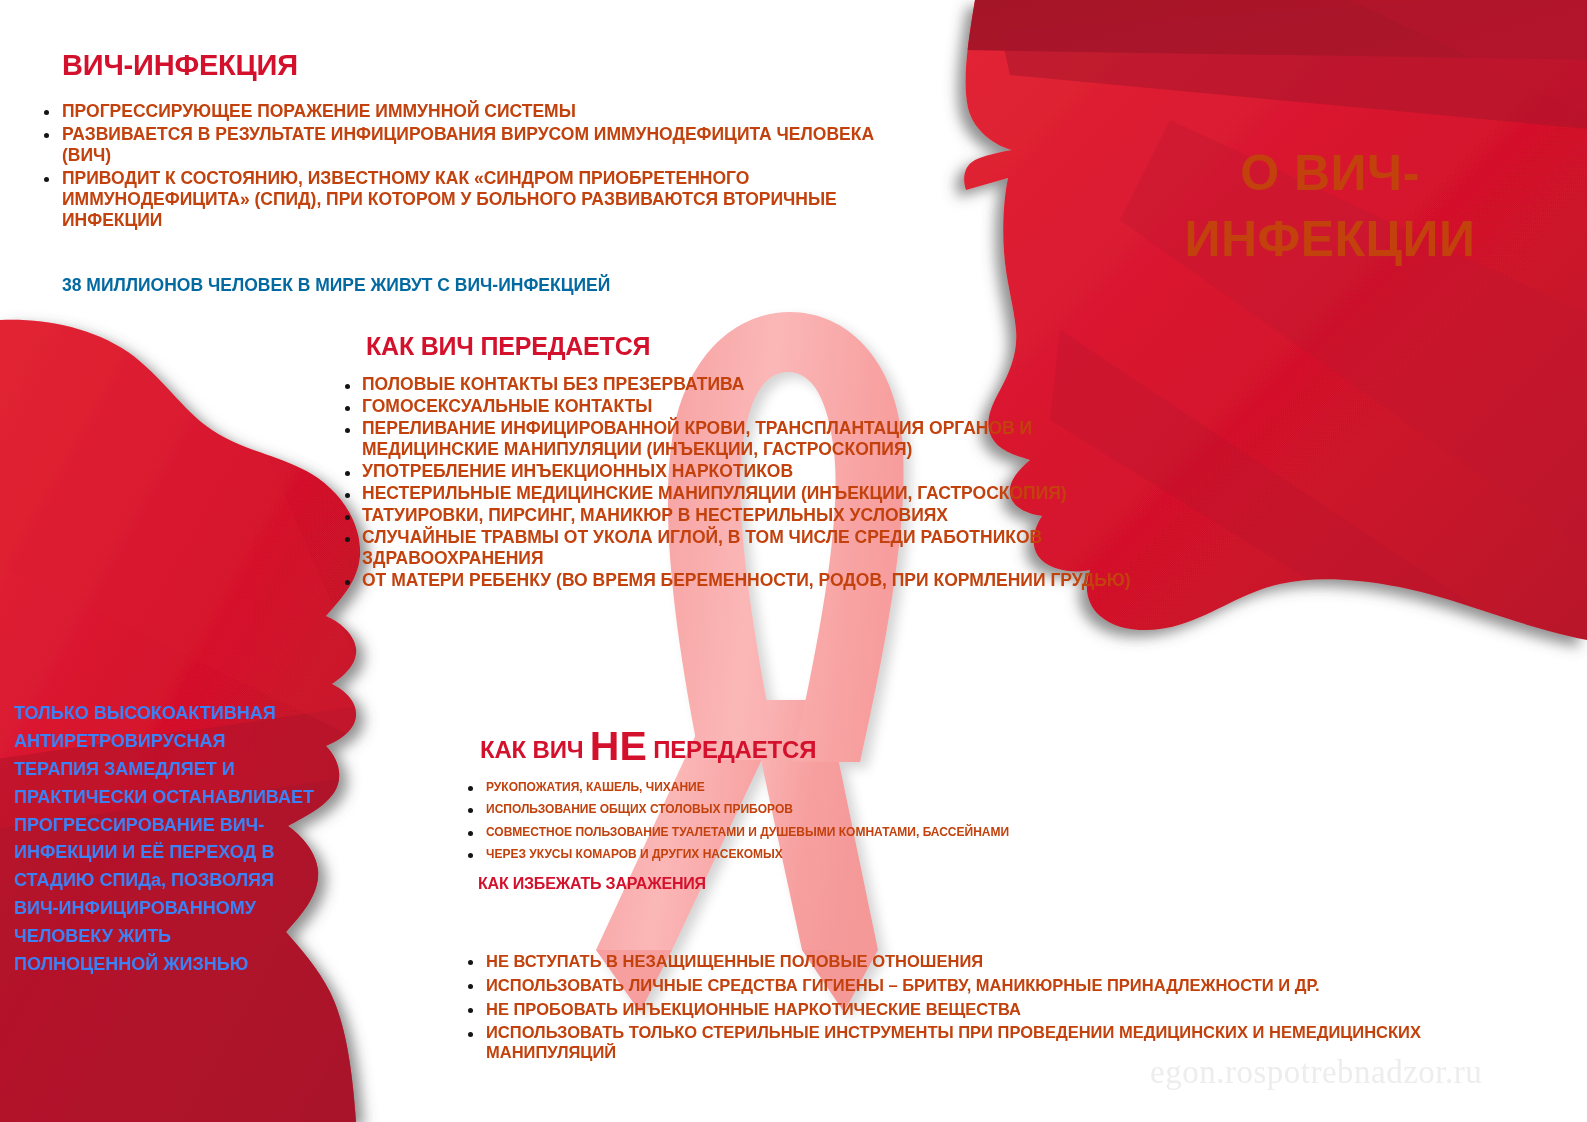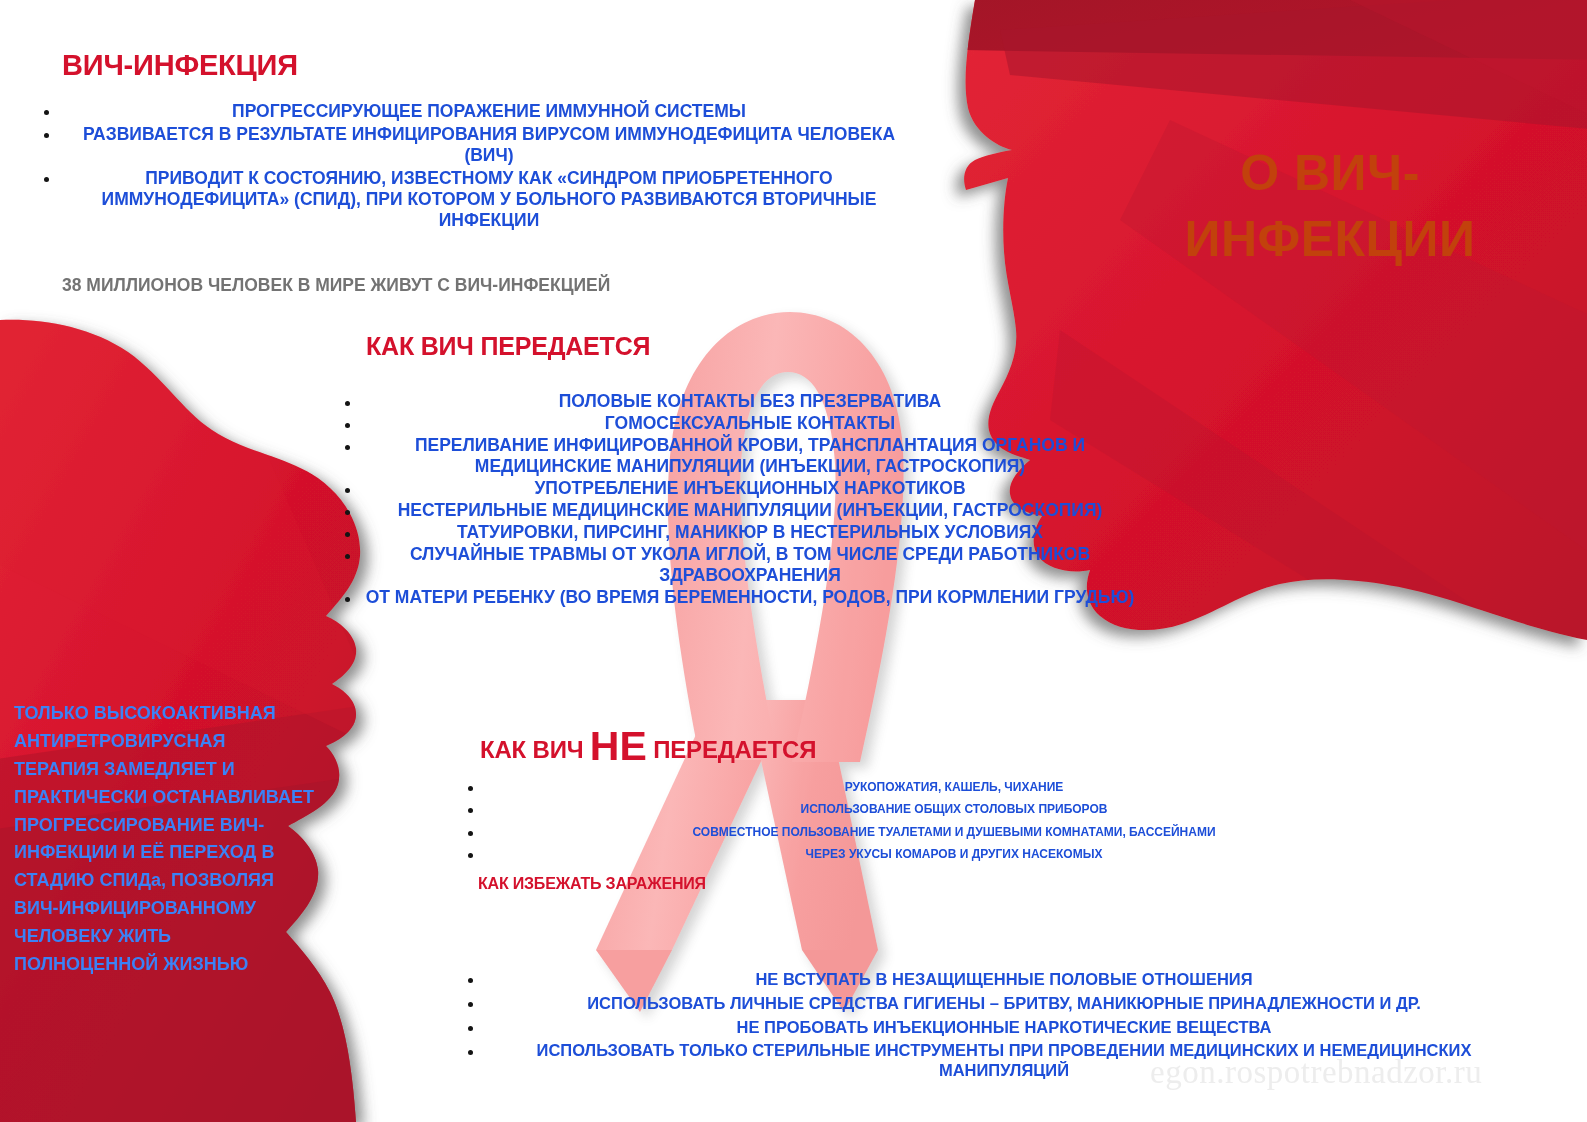--- a/index.html
+++ b/index.html
@@ -22,24 +22,23 @@
 
   .h-red{
     color:#D4112C;
     font-weight:bold;
     letter-spacing:-0.2px;
     line-height:1.05;
     white-space:nowrap;
   }
 
   .blk{
-    color:#1d4ed8;
+    color:#c2410c;
     font-weight:bold;
     line-height:1.20;
-    text-align:center;
   }
 
   ul.bul{
     list-style:none;
     margin:0;padding:0;
   }
   ul.bul > li{
     position:relative;
     padding-left:20px;
     margin:0 0 1px 0;
@@ -51,46 +50,46 @@
     width:5px;height:5px;
     border-radius:50%;
     background:#141414;
   }
 
   
   #sec-title{left:62px;top:50px;font-size:29px;}
   #sec1-list{left:36px;top:101px;width:880px;font-size:17.5px;}
   #sec1-list > li{padding-left:26px;margin-bottom:2px;}
   #sec1-list > li::before{left:8px;width:5px;height:5px;}
-  #stat-line{left:62px;top:275px;font-size:17.5px;color:#737373;font-weight:bold;white-space:nowrap;}
+  #stat-line{left:62px;top:275px;font-size:17.5px;color:#0369a1;font-weight:bold;white-space:nowrap;}
 
   
   #big-title{
     left:1110px;top:140px;width:440px;
     color:#c2410c;font-weight:bold;font-size:50px;
     line-height:1.32;text-align:center;
     letter-spacing:0.5px;
   }
 
   
   #sec2-h{left:366px;top:333px;font-size:25px;}
-  #sec2-list{left:338px;top:374px;width:800px;font-size:17.5px;margin-top:17px;}
+  #sec2-list{left:338px;top:374px;width:800px;font-size:17.5px;}
   #sec2-list > li{padding-left:24px;margin-bottom:1px;}
   #sec2-list > li::before{left:7px;top:0.55em;}
 
   
   #sec3-h{left:480px;top:725px;font-size:24px;}
   #sec3-h .big-ne{font-size:41px;vertical-align:-2px;letter-spacing:0px;text-align:right;}
   #sec3-list{left:462px;top:780px;width:960px;font-size:12px;}
   #sec3-list > li{padding-left:24px;margin-bottom:8px;}
   #sec3-list > li::before{left:6px;top:0.50em;}
 
   
   #sec4-h{left:478px;top:876px;font-size:16px;}
-  #sec4-list{left:462px;top:952px;width:1060px;font-size:16.5px;margin-top:18px;}
+  #sec4-list{left:462px;top:952px;width:1060px;font-size:16.5px;}
   #sec4-list > li{padding-left:24px;margin-bottom:4px;}
   #sec4-list > li::before{left:6px;top:0.50em;}
 
   
   #side-note{
     left:14px;top:700px;width:300px;
     color:#3b82f6;font-weight:bold;
     font-size:18px;line-height:1.55;
   }
 

